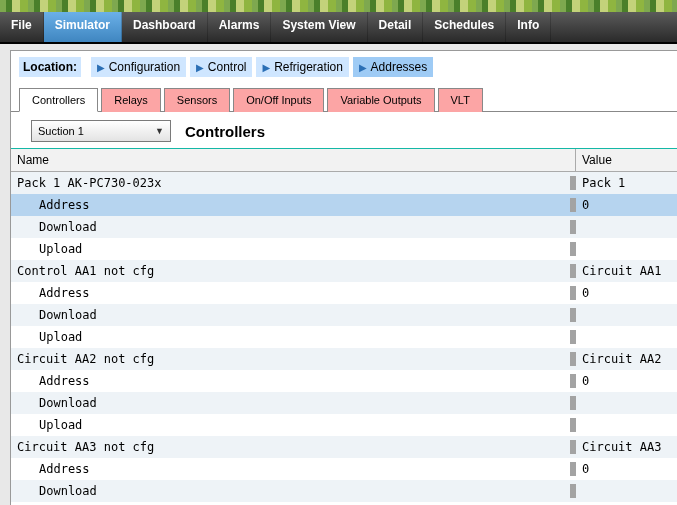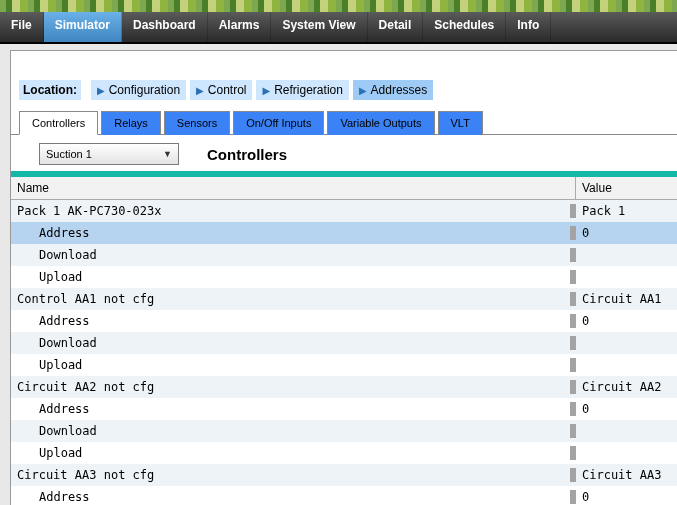--- a/index.html
+++ b/index.html
@@ -43,21 +43,20 @@
     border: 1px solid #999;
     border-right: none;
     display: flex;
     flex-direction: column;
   }
 
   .breadcrumb-bar {
     padding: 6px 12px 10px 8px;
     display: flex;
     align-items: center;
-    margin-top: 23px;
   }
   .breadcrumb-bar .loc-label {
     font-weight: bold;
     margin-right: 10px;
     background: #cfe6ff;
     padding: 3px 4px;
   }
   .crumb {
     display: inline-flex;
     align-items: center;
@@ -77,38 +76,38 @@
   }
 
   .tabbar {
     display: flex;
     padding: 0 8px;
     border-bottom: 1px solid #888;
   }
   .tab {
     border: 1px solid #888;
     border-bottom: none;
-    background: #3b82f6;
+    background: #fca5a5;
     padding: 5px 12px;
     margin-right: 3px;
     font-size: 11px;
     cursor: pointer;
     position: relative;
     top: 1px;
   }
   .tab.active {
     background: #fff;
     border-bottom: 1px solid #fff;
   }
 
   .toolbar-row {
     display: flex;
     align-items: center;
-    padding: 8px 8px 6px 28px;
-    gap: 28px;
+    padding: 8px 8px 6px 20px;
+    gap: 14px;
   }
   .dropdown {
     display: flex;
     align-items: center;
     border: 1px solid #7a7a7a;
     background: linear-gradient(#fff,#e3e3e3);
     height: 22px;
     width: 140px;
     padding: 0 6px;
     cursor: pointer;
@@ -128,21 +127,21 @@
     flex: 1;
     overflow: hidden;
     display: flex;
     flex-direction: column;
     font-family: "Lucida Console", Consolas, monospace;
     font-size: 12px;
   }
   .thead {
     display: flex;
     background: #f2f2f2;
-    border-top: 6px solid #14b8a6;
+    border-top: 1px solid #14b8a6;
     border-bottom: 1px solid #aaa;
   }
   .th {
     padding: 4px 6px;
     font-family: Arial, sans-serif;
     font-size: 12px;
   }
   .col-name { flex: 0 0 565px; border-right: 1px solid #aaa; }
   .col-value { flex: 1; }
 

